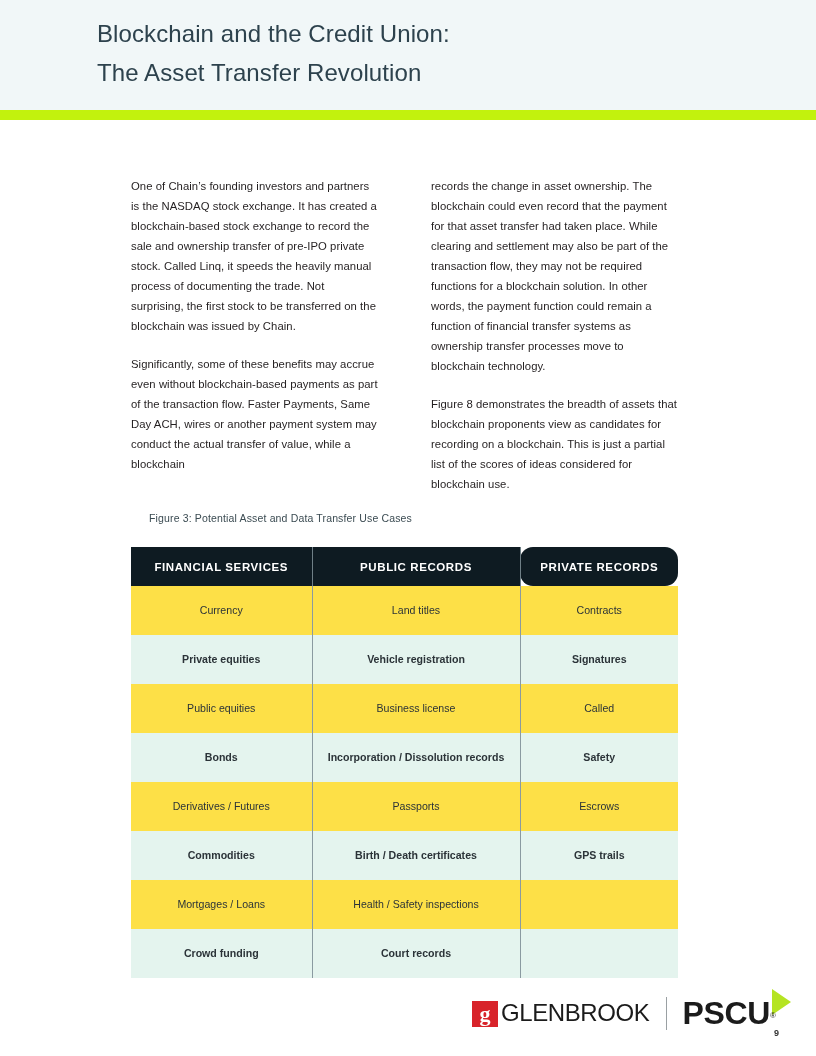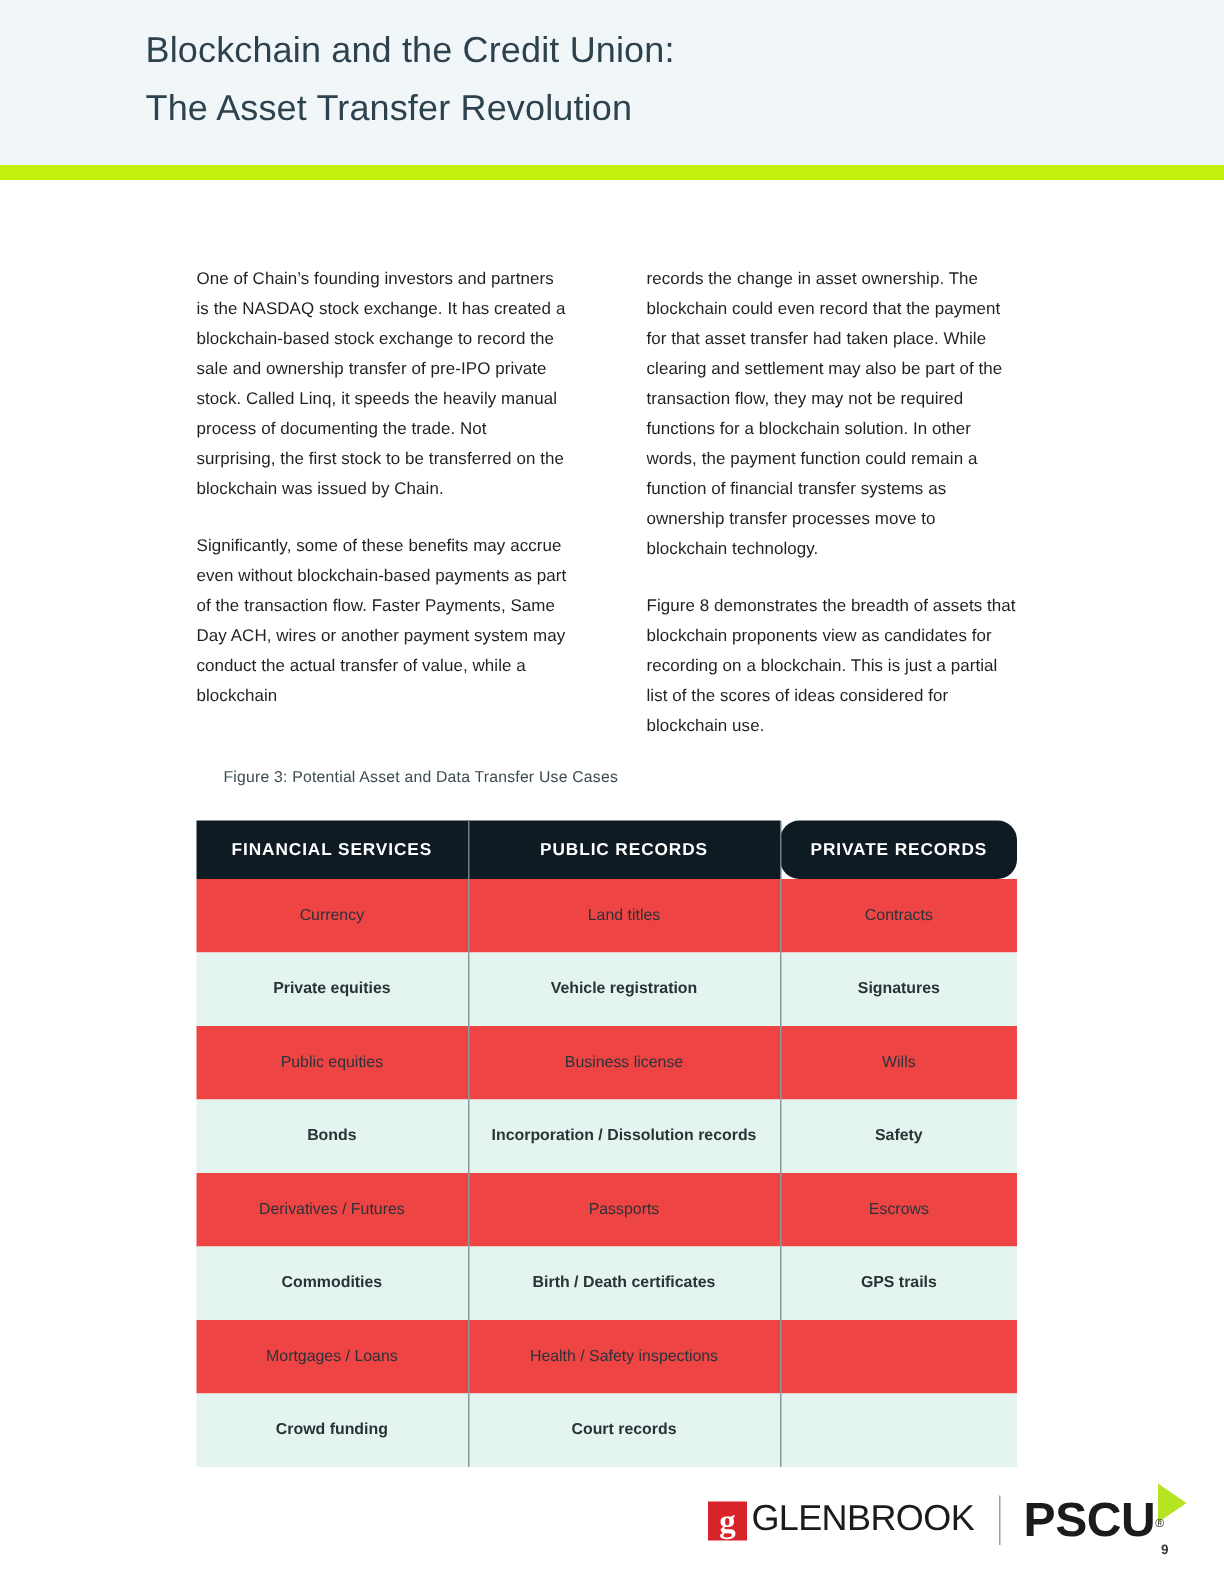--- a/index.html
+++ b/index.html
@@ -100,21 +100,21 @@
     font-size: 10.6px;
     color: #2b3338;
     text-align: center;
     vertical-align: middle;
     height: 45px;
     padding: 2px 6px;
     line-height: 15px;
     border-right: 1px solid #8a9aa0;
   }
   .use-case-table td:last-child { border-right: none; }
-  .use-case-table tbody tr.odd td { background: #ef4444; }
+  .use-case-table tbody tr.odd td { background: #fde047; }
   .use-case-table tbody tr.even td { background: #e4f4ee; font-weight: bold; }
   .col-fs { width: 181px; }
   .col-pu { width: 208px; }
   .col-pr { width: 158px; }
 
   
   .footer {
     position: absolute;
     left: 0;
     top: 985px;
@@ -241,21 +241,21 @@
       <td>Contracts</td>
     </tr>
     <tr class="even">
       <td>Private equities</td>
       <td>Vehicle registration</td>
       <td>Signatures</td>
     </tr>
     <tr class="odd">
       <td>Public equities</td>
       <td>Business license</td>
-      <td>Wills</td>
+      <td>Called</td>
     </tr>
     <tr class="even">
       <td>Bonds</td>
       <td>Incorporation / Dissolution records</td>
       <td>Safety</td>
     </tr>
     <tr class="odd">
       <td>Derivatives / Futures</td>
       <td>Passports</td>
       <td>Escrows</td>

